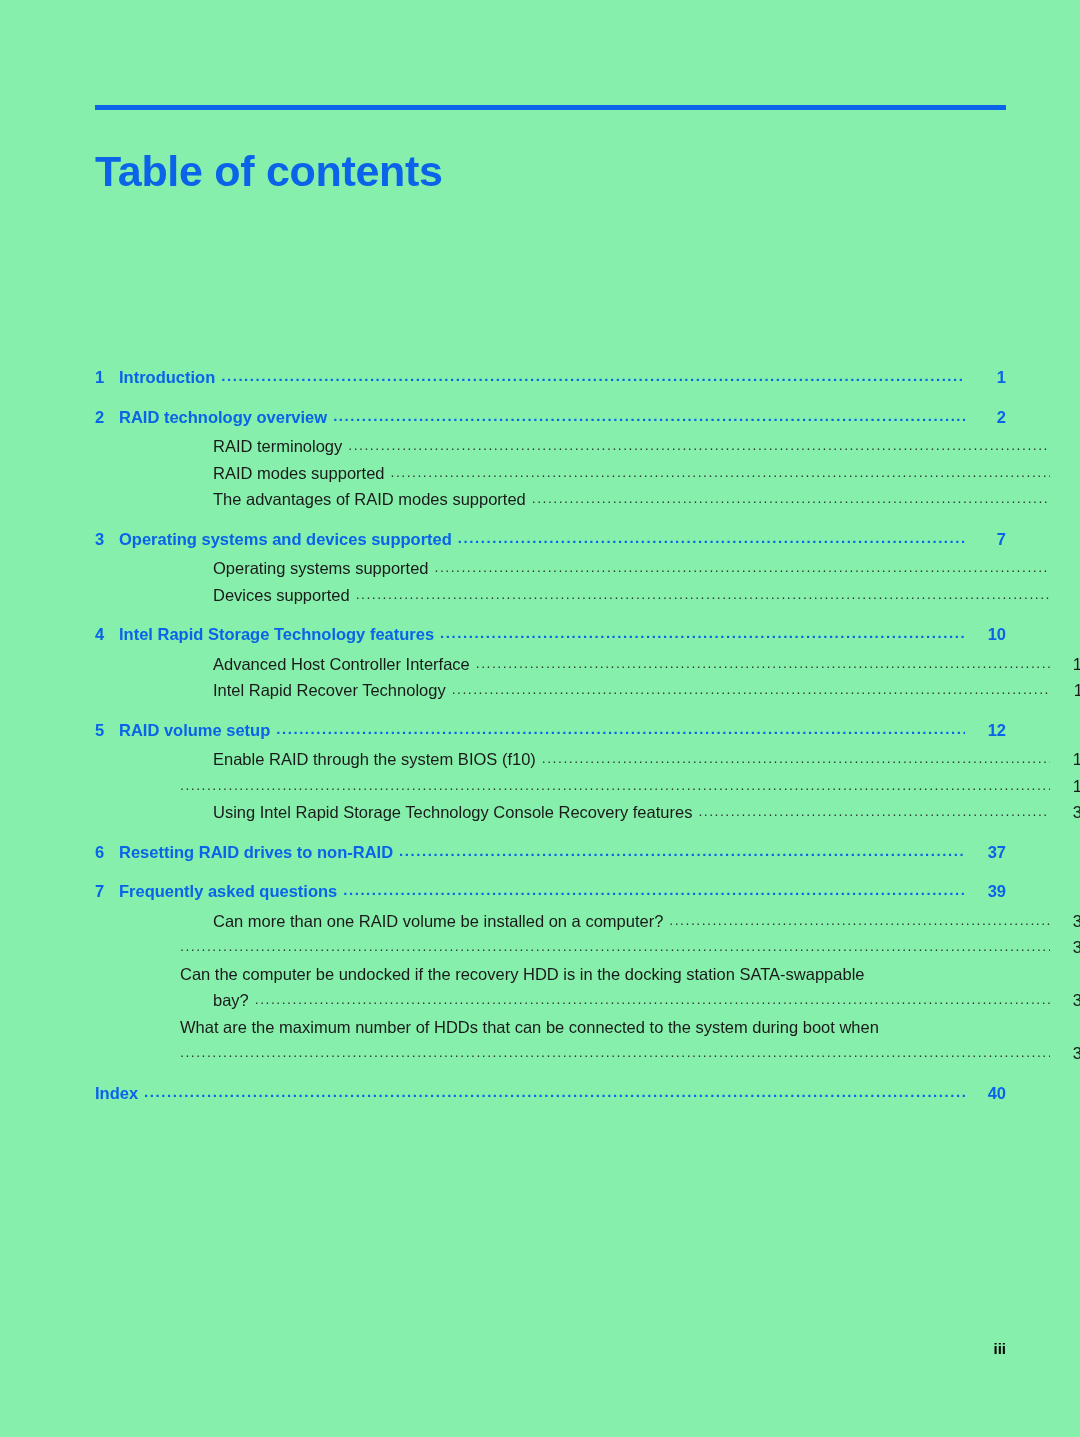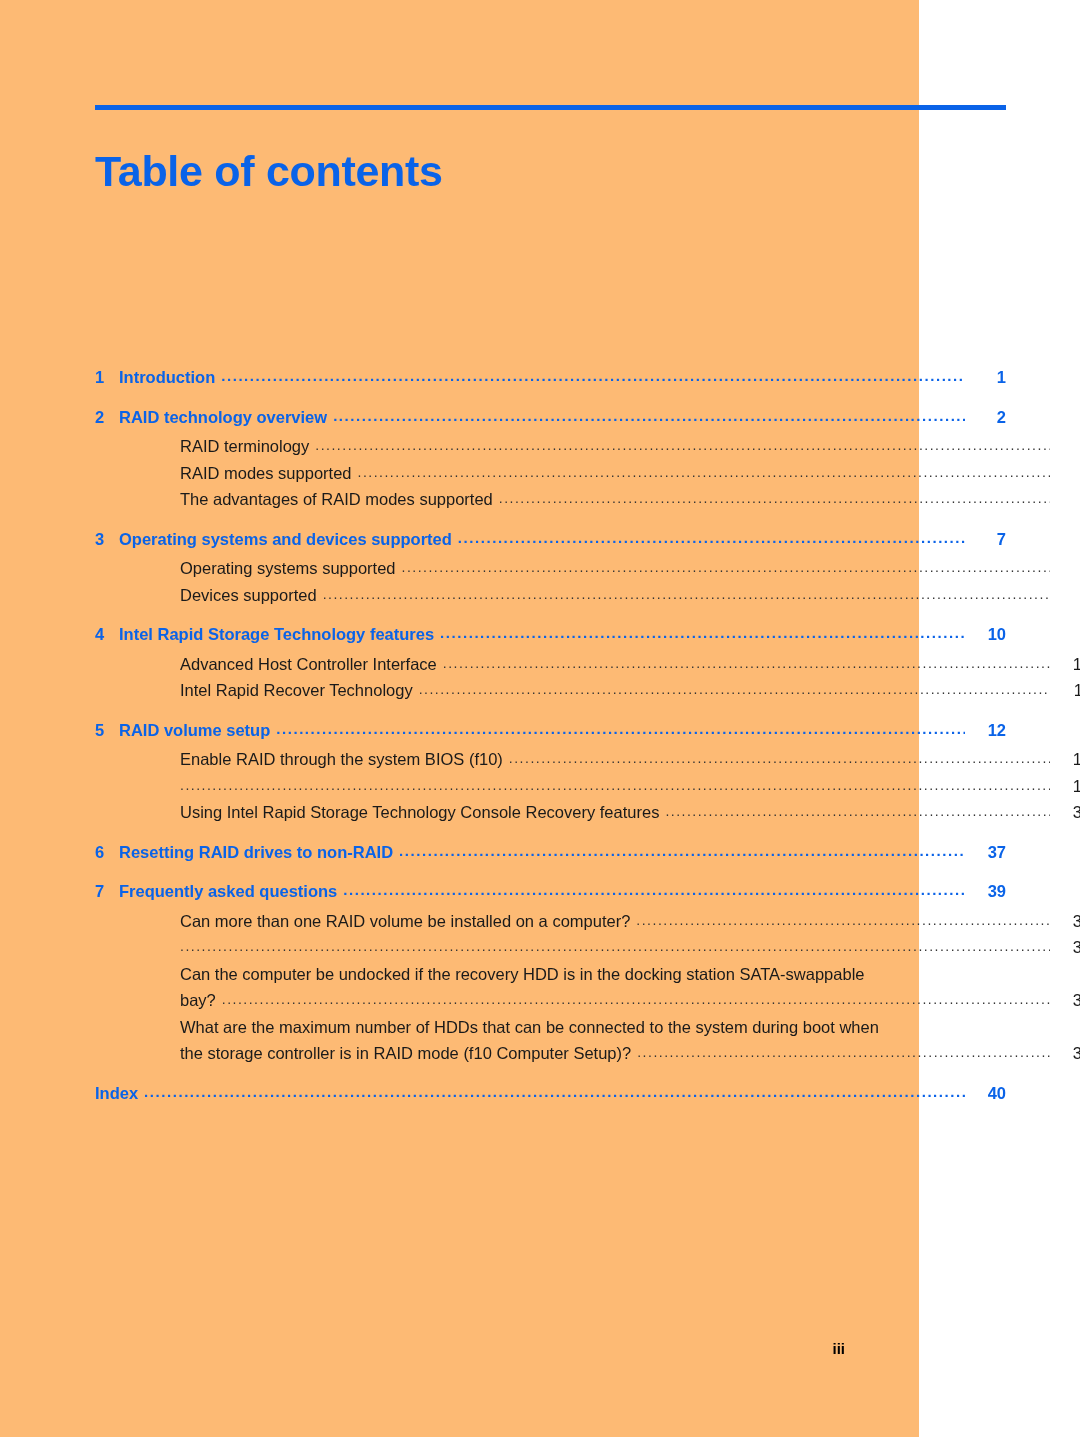--- a/index.html
+++ b/index.html
@@ -12,23 +12,23 @@
     height: 1437px;
     font-family: "Liberation Sans", sans-serif;
     color: #000000;
     position: relative;
     overflow: hidden;
   }
   .page {
     position: absolute;
     left: 0;
     top: 0;
-    width: 919px;
+    width: 1080px;
     height: 1437px;
-    background: #fdba74;
+    background: #86efac;
   }
 
   
   .title-rule {
     position: absolute;
     left: 95px;
     top: 105px;
     width: 911px;
     height: 5px;
     background: #0a63e8;
@@ -99,20 +99,21 @@
   .toc-entry.sub {
     color: #1a1a1a;
     font-weight: normal;
     font-size: 16.5px;
     margin-top: 10px;
     padding-left: 85px;
   }
   .toc-entry.sub .label {
     white-space: nowrap;
     padding-right: 6px;
+    margin-left: 33px;
   }
   .toc-entry.sub .leader {
     flex: 1 1 auto;
     overflow: hidden;
     white-space: nowrap;
     letter-spacing: 1.5px;
     font-size: 14px;
     position: relative;
     top: -2px;
     color: #333;
@@ -275,21 +276,20 @@
       <span class="line1">Can the computer be undocked if the recovery HDD is in the docking station SATA-swappable</span>
       <span class="line2">
         <span class="label">bay?</span>
         <span class="leader">.................................................................................................................................................................................................................</span>
         <span class="pageno">39</span>
       </span>
     </div>
     <div class="toc-entry sub wrap">
       <span class="line1">What are the maximum number of HDDs that can be connected to the system during boot when</span>
       <span class="line2">
-        <span class="label">the storage controller is in RAID mode (f10 Computer Setup)?</span>
         <span class="leader">.................................................................................................................................................................................................................</span>
         <span class="pageno">39</span>
       </span>
     </div>
 
     <div class="toc-entry chapter indexrow">
 
       <span class="label">Index</span>
       <span class="leader">.................................................................................................................................................................................................................</span>
       <span class="pageno">40</span>

